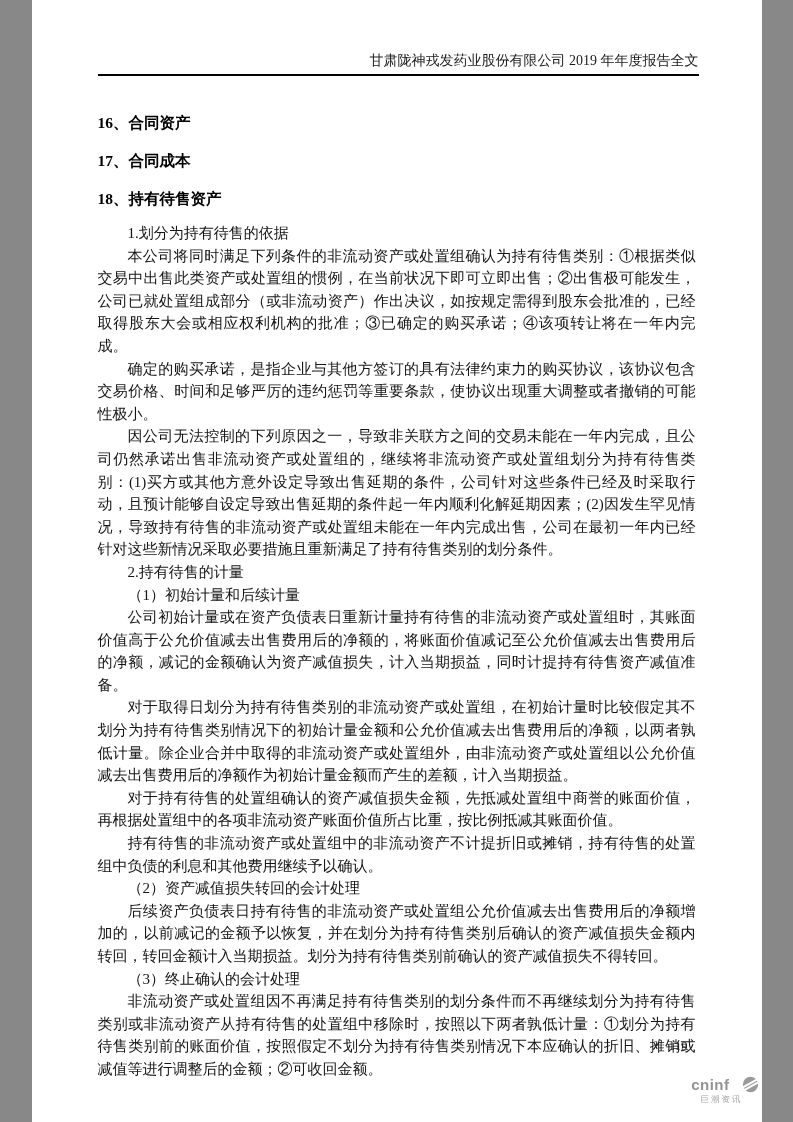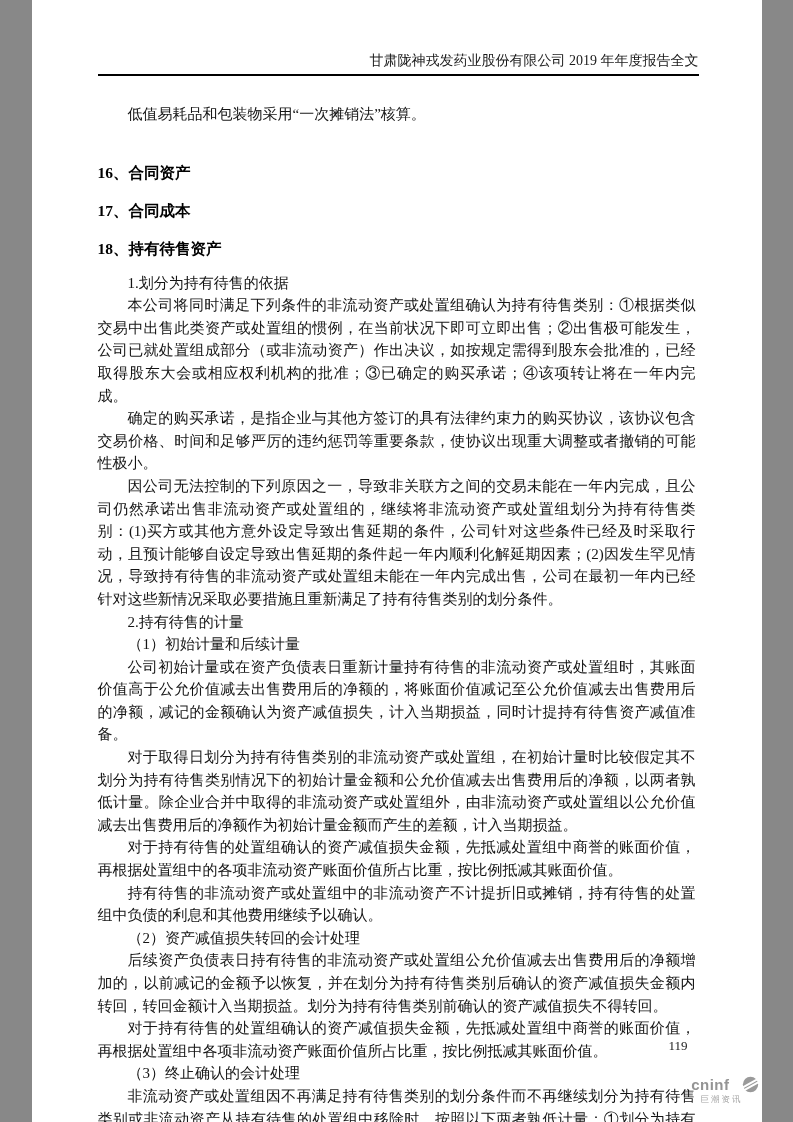--- a/index.html
+++ b/index.html
@@ -96,40 +96,38 @@
 </head>
 <body>
 
 <div class="page">
 
   <div class="doc-header">
     <span>甘肃陇神戎发药业股份有限公司 2019 年年度报告全文</span>
   </div>
 
   <div class="content">
-    <p class="body-p intro">低值易耗品和包装物采用“一次摊销法”核算。</p>
 
     <h2 class="sec-heading h-first">16、合同资产</h2>
     <h2 class="sec-heading">17、合同成本</h2>
     <h2 class="sec-heading">18、持有待售资产</h2>
 
     <div class="paragraphs">
       <p class="body-p">1.划分为持有待售的依据</p>
       <p class="body-p">本公司将同时满足下列条件的非流动资产或处置组确认为持有待售类别：①根据类似交易中出售此类资产或处置组的惯例，在当前状况下即可立即出售；②出售极可能发生，公司已就处置组成部分（或非流动资产）作出决议，如按规定需得到股东会批准的，已经取得股东大会或相应权利机构的批准；③已确定的购买承诺；④该项转让将在一年内完成。</p>
       <p class="body-p">确定的购买承诺，是指企业与其他方签订的具有法律约束力的购买协议，该协议包含交易价格、时间和足够严厉的违约惩罚等重要条款，使协议出现重大调整或者撤销的可能性极小。</p>
       <p class="body-p">因公司无法控制的下列原因之一，导致非关联方之间的交易未能在一年内完成，且公司仍然承诺出售非流动资产或处置组的，继续将非流动资产或处置组划分为持有待售类别：(1)买方或其他方意外设定导致出售延期的条件，公司针对这些条件已经及时采取行动，且预计能够自设定导致出售延期的条件起一年内顺利化解延期因素；(2)因发生罕见情况，导致持有待售的非流动资产或处置组未能在一年内完成出售，公司在最初一年内已经针对这些新情况采取必要措施且重新满足了持有待售类别的划分条件。</p>
       <p class="body-p">2.持有待售的计量</p>
       <p class="body-p">（1）初始计量和后续计量</p>
       <p class="body-p">公司初始计量或在资产负债表日重新计量持有待售的非流动资产或处置组时，其账面价值高于公允价值减去出售费用后的净额的，将账面价值减记至公允价值减去出售费用后的净额，减记的金额确认为资产减值损失，计入当期损益，同时计提持有待售资产减值准备。</p>
       <p class="body-p">对于取得日划分为持有待售类别的非流动资产或处置组，在初始计量时比较假定其不划分为持有待售类别情况下的初始计量金额和公允价值减去出售费用后的净额，以两者孰低计量。除企业合并中取得的非流动资产或处置组外，由非流动资产或处置组以公允价值减去出售费用后的净额作为初始计量金额而产生的差额，计入当期损益。</p>
       <p class="body-p">对于持有待售的处置组确认的资产减值损失金额，先抵减处置组中商誉的账面价值，再根据处置组中的各项非流动资产账面价值所占比重，按比例抵减其账面价值。</p>
       <p class="body-p">持有待售的非流动资产或处置组中的非流动资产不计提折旧或摊销，持有待售的处置组中负债的利息和其他费用继续予以确认。</p>
       <p class="body-p">（2）资产减值损失转回的会计处理</p>
       <p class="body-p">后续资产负债表日持有待售的非流动资产或处置组公允价值减去出售费用后的净额增加的，以前减记的金额予以恢复，并在划分为持有待售类别后确认的资产减值损失金额内转回，转回金额计入当期损益。划分为持有待售类别前确认的资产减值损失不得转回。</p>
-      <p class="body-p">对于持有待售的处置组确认的资产减值损失金额，先抵减处置组中商誉的账面价值，再根据处置组中各项非流动资产账面价值所占比重，按比例抵减其账面价值。</p>
       <p class="body-p">（3）终止确认的会计处理</p>
       <p class="body-p">非流动资产或处置组因不再满足持有待售类别的划分条件而不再继续划分为持有待售类别或非流动资产从持有待售的处置组中移除时，按照以下两者孰低计量：①划分为持有待售类别前的账面价值，按照假定不划分为持有待售类别情况下本应确认的折旧、摊销或减值等进行调整后的金额；②可收回金额。</p>
     </div>
   </div>
 
   <div class="page-number">119</div>
 
   <div class="cninfo-logo">
     <div class="logo-top">
       <span class="logo-brand">cninf</span>

